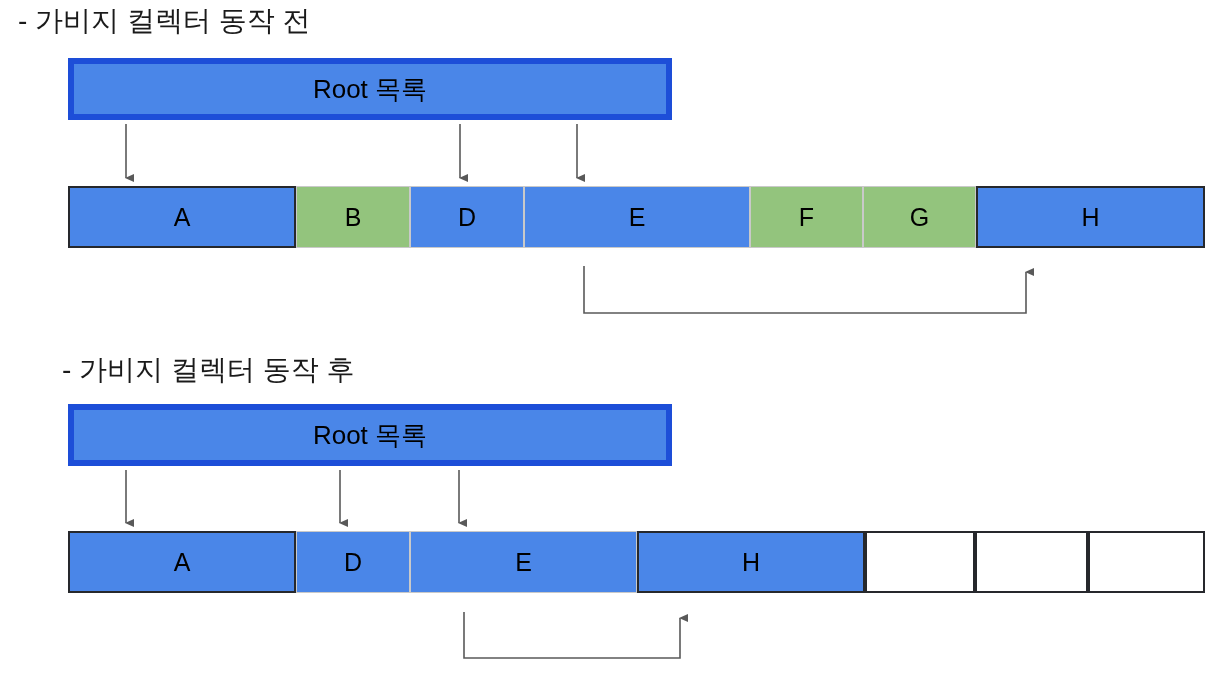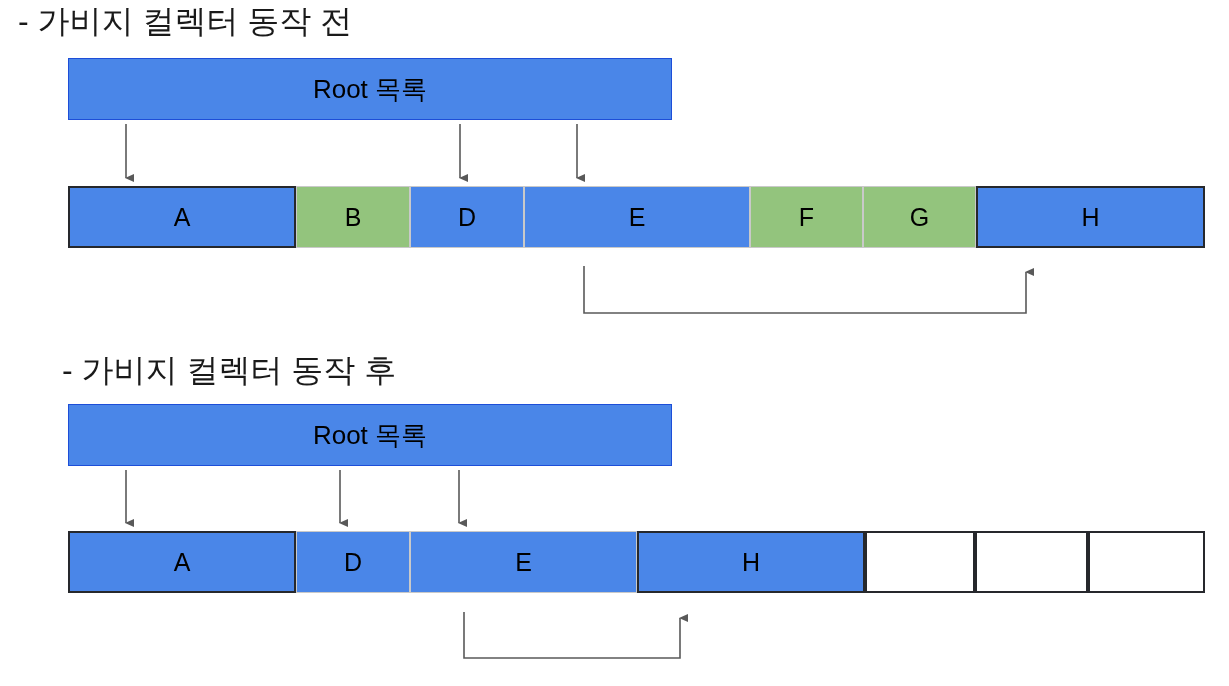--- a/index.html
+++ b/index.html
@@ -16,30 +16,30 @@
     overflow: hidden;
   }
   .canvas {
     position: absolute;
     left: 0; top: 0;
     width: 1229px;
     height: 686px;
   }
   .section-title {
     position: absolute;
-    font-size: 32px;
+    font-size: 28px;
     line-height: 30px;
     color: #1a1a1a;
     white-space: nowrap;
     letter-spacing: 0px;
   }
   .root-box {
     position: absolute;
     background: #4a86e8;
-    border: 1px solid #1d4ed8;
+    border: 6px solid #1d4ed8;
     box-sizing: border-box;
     display: flex;
     align-items: center;
     justify-content: center;
     font-size: 26px;
     color: #000000;
   }
   .mem-block {
     position: absolute;
     box-sizing: border-box;

